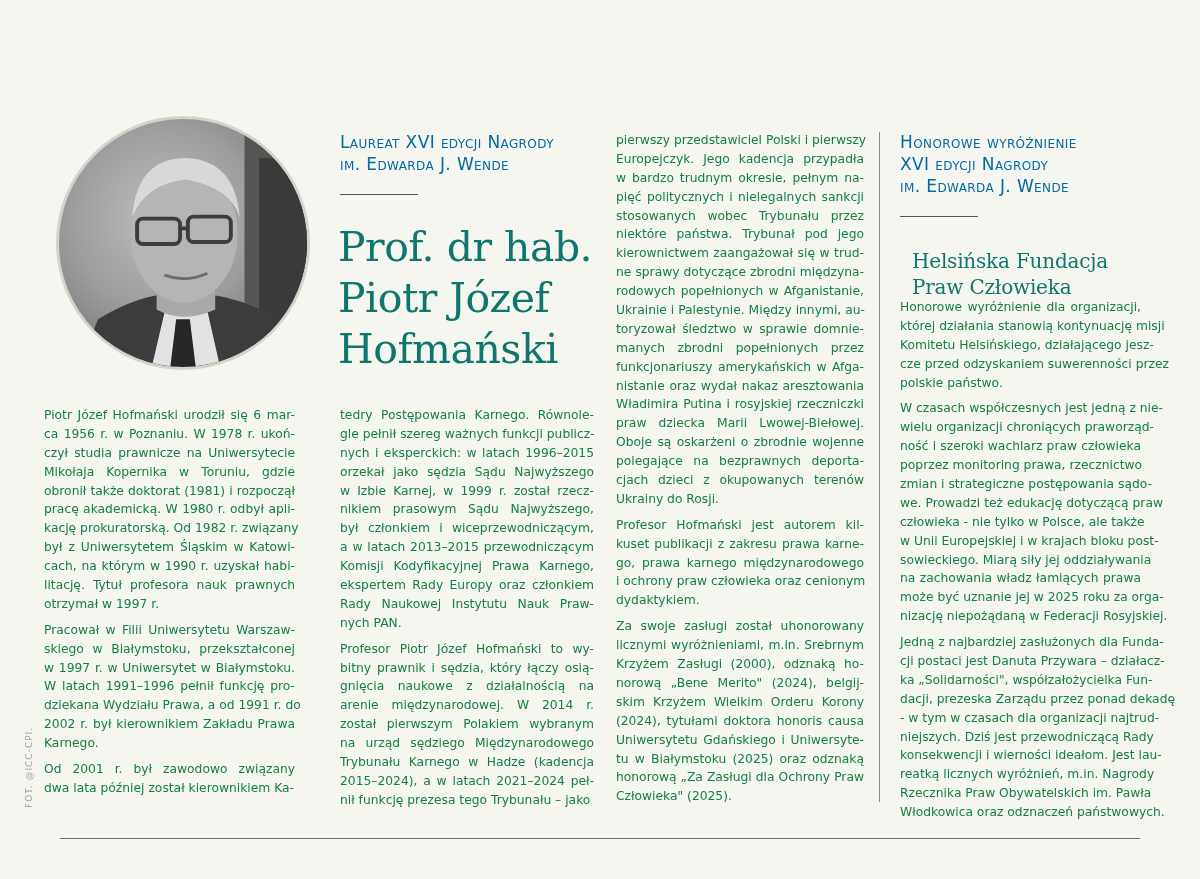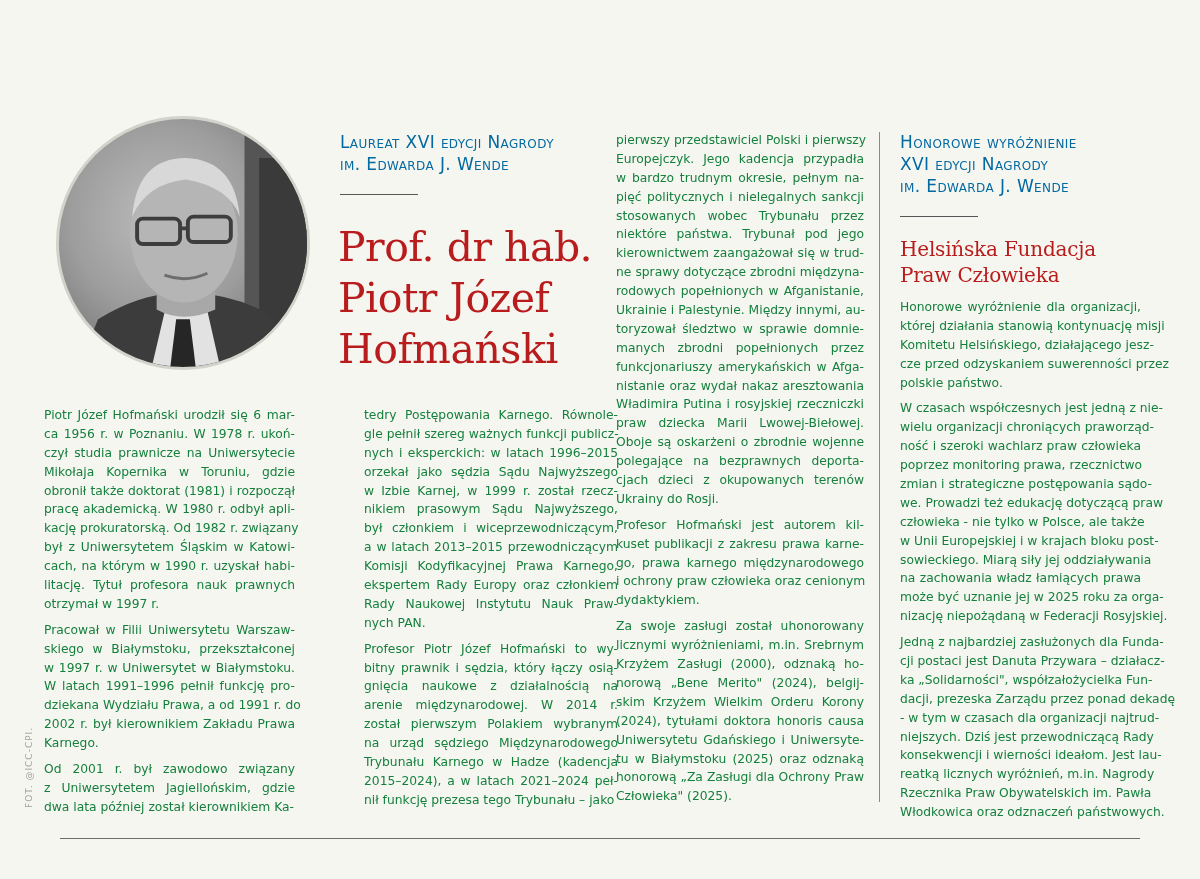--- a/index.html
+++ b/index.html
@@ -32,21 +32,21 @@
     letter-spacing: 0.4px;
     color: #0369a1;
   }
   .kicker span { display: block; }
   .rule-short { position: absolute; height: 1px; background: #555; }
 
   .title {
     position: absolute;
     font-family: "DejaVu Serif", "Liberation Serif", serif;
     font-weight: normal;
-    color: #b91c1c;
+    color: #0f766e;
   }
   .title span { display: block; }
   .title.big { font-size: 41px; line-height: 51px; letter-spacing: -0.5px; }
   .title.mid { font-size: 20px; line-height: 26px; letter-spacing: -0.2px; }
 
   
   .col {
     position: absolute;
     font-family: "DejaVu Sans", sans-serif;
     font-size: 12.3px;
@@ -135,26 +135,25 @@
         <span class="ln">Pracował w Filii Uniwersytetu Warszaw-</span>
         <span class="ln">skiego w Białymstoku, przekształconej</span>
         <span class="ln">w 1997 r. w Uniwersytet w Białymstoku.</span>
         <span class="ln">W latach 1991–1996 pełnił funkcję pro-</span>
         <span class="ln">dziekana Wydziału Prawa, a od 1991 r. do</span>
         <span class="ln">2002 r. był kierownikiem Zakładu Prawa</span>
         <span class="ln last">Karnego.</span>
       </p>
       <p>
         <span class="ln">Od 2001 r. był zawodowo związany</span>
-        <span class="ln">z Uniwersytetem Jagiellońskim, gdzie</span>
         <span class="ln last">dwa lata później został kierownikiem Ka-</span>
       </p>
     </div>
 
-  <div class="col" id="col2" style="left:340px; top:406px; width:254px;margin-left:24px;">
+  <div class="col" id="col2" style="left:340px; top:406px; width:254px;">
       <p>
         <span class="ln">tedry Postępowania Karnego. Równole-</span>
         <span class="ln">gle pełnił szereg ważnych funkcji publicz-</span>
         <span class="ln">nych i eksperckich: w latach 1996–2015</span>
         <span class="ln">orzekał jako sędzia Sądu Najwyższego</span>
         <span class="ln">w Izbie Karnej, w 1999 r. został rzecz-</span>
         <span class="ln">nikiem prasowym Sądu Najwyższego,</span>
         <span class="ln">był członkiem i wiceprzewodniczącym,</span>
         <span class="ln">a w latach 2013–2015 przewodniczącym</span>
         <span class="ln">Komisji Kodyfikacyjnej Prawa Karnego,</span>
@@ -220,21 +219,21 @@
     </div>
 
   <div class="vrule" style="left:879px; top:132px; height:670px;"></div>
 
   <div class="kicker" style="left:900px; top:131px;">
     <span>Honorowe wyróżnienie</span>
     <span>XVI edycji Nagrody</span>
     <span>im. Edwarda J. Wende</span>
   </div>
   <div class="rule-short" style="left:900px; top:216px; width:78px;"></div>
-  <h2 class="title mid" style="left:900px; top:236px; margin:0;">
+  <h2 class="title mid" style="left:900px; top:236px; margin:12px;">
     <span>Helsińska Fundacja</span>
     <span>Praw Człowieka</span>
   </h2>
   <div class="col" id="col4" style="left:900px; top:298px; width:241px;">
       <p>
         <span class="ln">Honorowe wyróżnienie dla organizacji,</span>
         <span class="ln">której działania stanowią kontynuację misji</span>
         <span class="ln">Komitetu Helsińskiego, działającego jesz-</span>
         <span class="ln">cze przed odzyskaniem suwerenności przez</span>
         <span class="ln last">polskie państwo.</span>

